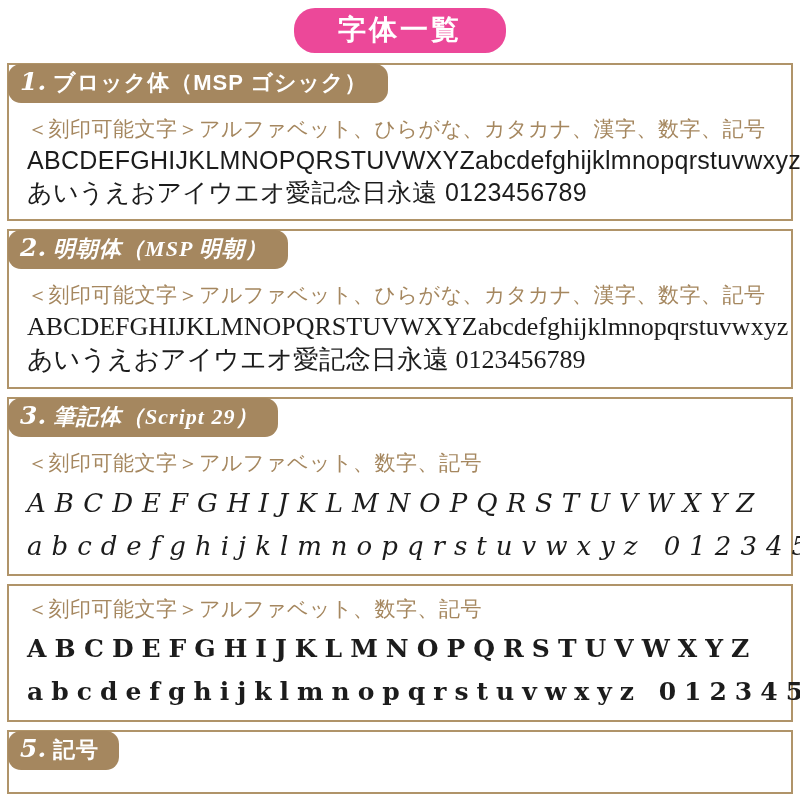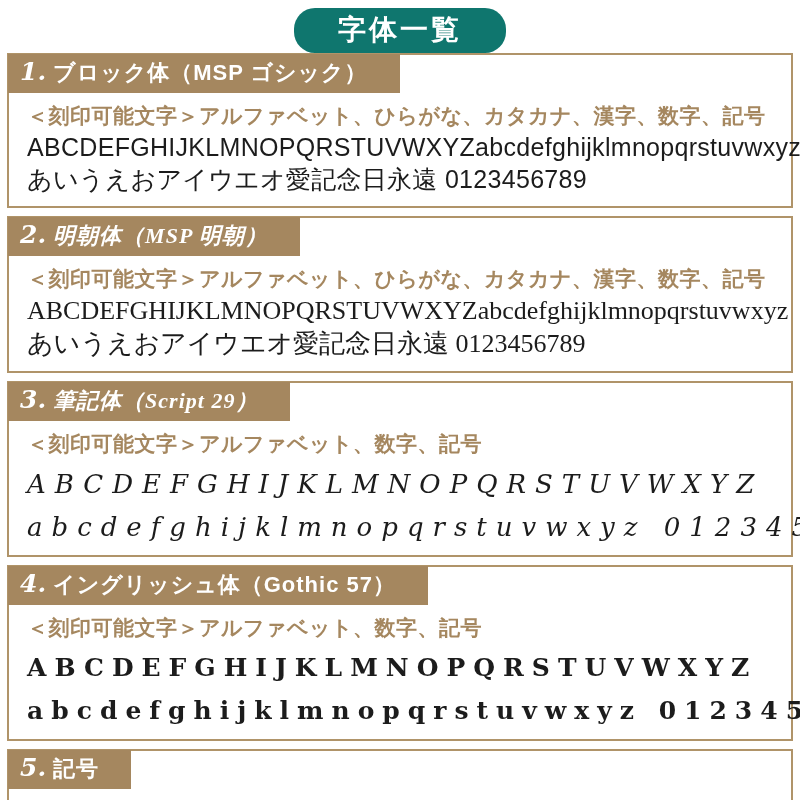--- a/index.html
+++ b/index.html
@@ -7,60 +7,61 @@
     width: 800px; height: 800px;
     overflow: hidden;
     background: #ffffff;
     font-family: "Liberation Sans", sans-serif;
   }
   .wrap { padding: 6px 7px 0 7px; }
 
   
   .title-pill {
     width: fit-content;
-    margin: 2px auto 0 auto;
-    background: #0f766e;
+    margin: 2px auto 10px auto;
+    background: #ec4899;
     color: #ffffff;
     font-weight: bold;
     font-size: 28px;
     letter-spacing: 3px;
     padding: 8px 44px 9px 44px;
     border-radius: 21px;
     line-height: 1;
   }
 
   
   .section {
     border: 2px solid #b09469;
     margin-bottom: 8px;
     background: #ffffff;
   }
   .section-header {
     display: table;
     background: #a5875f;
     color: #ffffff;
-    margin: -1px 0 6px -1px;
-    padding: 3px 32px 6px 12px;
+    margin: -1px 0 12px -1px;
+    padding: 3px 20px 6px 12px;
     font-size: 22px;
     line-height: 1.2;
     white-space: nowrap;
+    border-radius: 13px;
   }
   .header-num {
     font-family: "DejaVu Serif", serif;
     font-style: italic;
     font-weight: bold;
     font-size: 25px;
     margin-right: 7px;
   }
   .header-name { font-weight: bold; letter-spacing: 1px; }
   .s2 .header-name, .s3 .header-name { font-family: "Liberation Serif", serif; font-style: italic; }
 
   .charset {
     color: #a5875f;
-    font-weight: bold;
+    font-weight: normal;
     font-size: 21px;
     margin: 9px 0 2px 18px;
     white-space: nowrap;
     letter-spacing: 0.5px;
   }
 
   .sample {
     color: #1c1c1c;
     margin: 1px 16px 0 18px;
     white-space: nowrap;
@@ -119,24 +120,20 @@
     <div class="section-header">
       <span class="header-num">3.</span>
         <span class="header-name">筆記体（Script 29）</span>
     </div>
     <div class="charset">＜刻印可能文字＞アルファベット、数字、記号</div>
     <div class="sample">ABCDEFGHIJKLMNOPQRSTUVWXYZ</div>
     <div class="sample">abcdefghijklmnopqrstuvwxyz 0123456789</div>
   </div>
 
   <div class="section s4">
-    <div class="section-header">
-      <span class="header-num">4.</span>
-        <span class="header-name">イングリッシュ体（Gothic 57）</span>
-    </div>
     <div class="charset">＜刻印可能文字＞アルファベット、数字、記号</div>
     <div class="sample">ABCDEFGHIJKLMNOPQRSTUVWXYZ</div>
     <div class="sample">abcdefghijklmnopqrstuvwxyz 0123456789</div>
   </div>
 
   <div class="section s5">
     <div class="section-header">
       <span class="header-num">5.</span>
         <span class="header-name">記号</span>
     </div>

